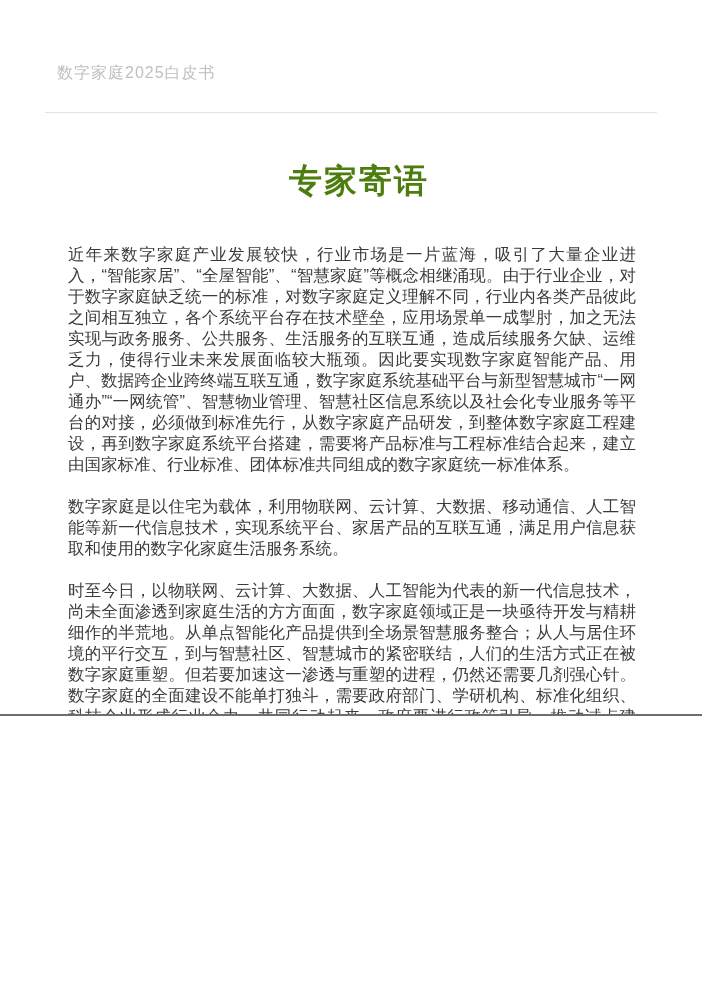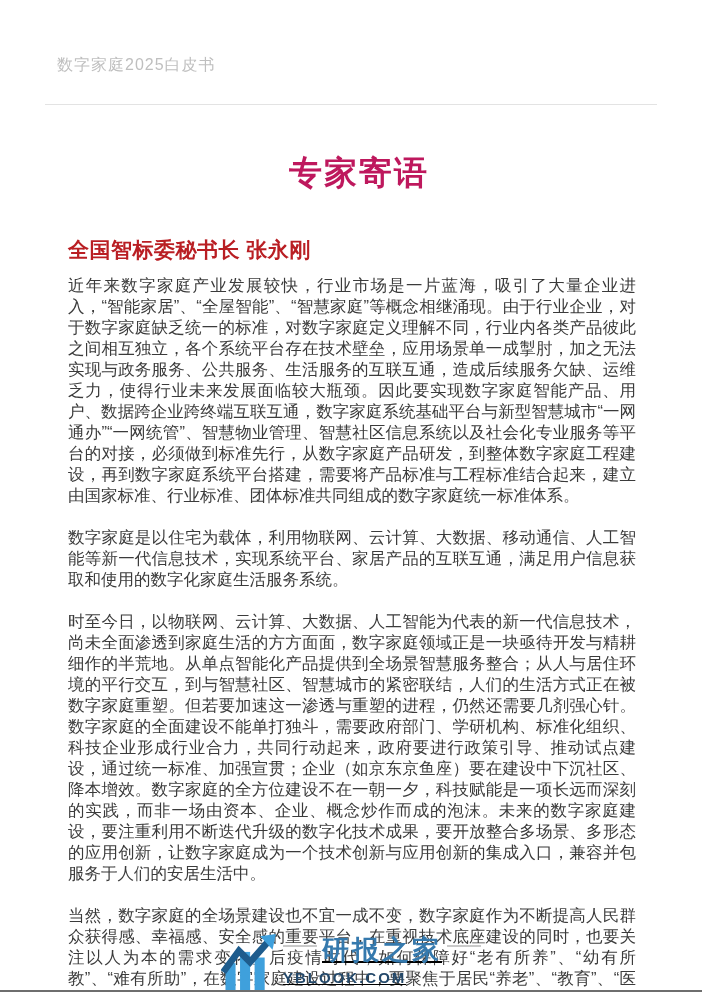--- a/index.html
+++ b/index.html
@@ -2,22 +2,22 @@
 <html><head>
 <meta charset="utf-8">
 <style>
   * { margin: 0; padding: 0; box-sizing: border-box; }
   html, body { background: #ffffff; }
   body { font-family: "Liberation Sans", sans-serif; }
 
   .page {
     position: relative;
     width: 702px;
-    height: 992px;
-    margin: 0 auto;
+    height: 708px;
+    margin: 8px auto;
     background: #ffffff;
     overflow: hidden;
   }
 
   .doc-header {
     position: absolute;
     left: 57px;
     top: 55px;
     font-size: 16px;
     letter-spacing: 1px;
@@ -35,21 +35,21 @@
 
   .doc-title {
     position: absolute;
     left: 16px;
     right: 0;
     top: 151px;
     text-align: center;
     font-size: 33px;
     font-weight: bold;
     letter-spacing: 2px;
-    color: #be185d;
+    color: #4d7c0f;
   }
 
   .content {
     position: absolute;
     left: 68px;
     right: 66px;
     top: 236px;
     color: #3B3B3B;
   }
 
@@ -130,21 +130,20 @@
 
 <div class="page">
 
   <div class="doc-header">数字家庭2025白皮书</div>
 
   <div class="header-rule"></div>
 
   <h1 class="doc-title">专家寄语</h1>
 
   <div class="content">
-    <h2 class="author-heading">全国智标委秘书长 张永刚</h2>
 
     <p>近年来数字家庭产业发展较快，行业市场是一片蓝海，吸引了大量企业进入，“智能家居”、“全屋智能”、“智慧家庭”等概念相继涌现。由于行业企业，对于数字家庭缺乏统一的标准，对数字家庭定义理解不同，行业内各类产品彼此之间相互独立，各个系统平台存在技术壁垒，应用场景单一成掣肘，加之无法实现与政务服务、公共服务、生活服务的互联互通，造成后续服务欠缺、运维乏力，使得行业未来发展面临较大瓶颈。因此要实现数字家庭智能产品、用户、数据跨企业跨终端互联互通，数字家庭系统基础平台与新型智慧城市“一网通办”“一网统管”、智慧物业管理、智慧社区信息系统以及社会化专业服务等平台的对接，必须做到标准先行，从数字家庭产品研发，到整体数字家庭工程建设，再到数字家庭系统平台搭建，需要将产品标准与工程标准结合起来，建立由国家标准、行业标准、团体标准共同组成的数字家庭统一标准体系。</p>
     <p>数字家庭是以住宅为载体，利用物联网、云计算、大数据、移动通信、人工智能等新一代信息技术，实现系统平台、家居产品的互联互通，满足用户信息获取和使用的数字化家庭生活服务系统。</p>
     <p>时至今日，以物联网、云计算、大数据、人工智能为代表的新一代信息技术，尚未全面渗透到家庭生活的方方面面，数字家庭领域正是一块亟待开发与精耕细作的半荒地。从单点智能化产品提供到全场景智慧服务整合；从人与居住环境的平行交互，到与智慧社区、智慧城市的紧密联结，人们的生活方式正在被数字家庭重塑。但若要加速这一渗透与重塑的进程，仍然还需要几剂强心针。数字家庭的全面建设不能单打独斗，需要政府部门、学研机构、标准化组织、科技企业形成行业合力，共同行动起来，政府要进行政策引导、推动试点建设，通过统一标准、加强宣贯；企业（如京东京鱼座）要在建设中下沉社区、降本增效。数字家庭的全方位建设不在一朝一夕，科技赋能是一项长远而深刻的实践，而非一场由资本、企业、概念炒作而成的泡沫。未来的数字家庭建设，要注重利用不断迭代升级的数字化技术成果，要开放整合多场景、多形态的应用创新，让数字家庭成为一个技术创新与应用创新的集成入口，兼容并包服务于人们的安居生活中。</p>
     <p>当然，数字家庭的全场景建设也不宜一成不变，数字家庭作为不断提高人民群众获得感、幸福感、安全感的重要平台，在重视技术底座建设的同时，也要关注以人为本的需求变化。后疫情时代，如何保障好“老有所养”、“幼有所教”、“难有所助”，在数字家庭建设过程中，要聚焦于居民“养老”、“教育”、“医疗”、“消费”、“就业”等实际需求，让数字家庭真正成为服务于居民的基础设施，为建设智慧、绿色、健康、和谐、人性化的家庭生活贡献力量。</p>
   </div>
 
   <div class="watermark">
     <span class="wm-icon">
       <svg viewBox="0 0 50 50" width="56" height="56" xmlns="http://www.w3.org/2000/svg">

